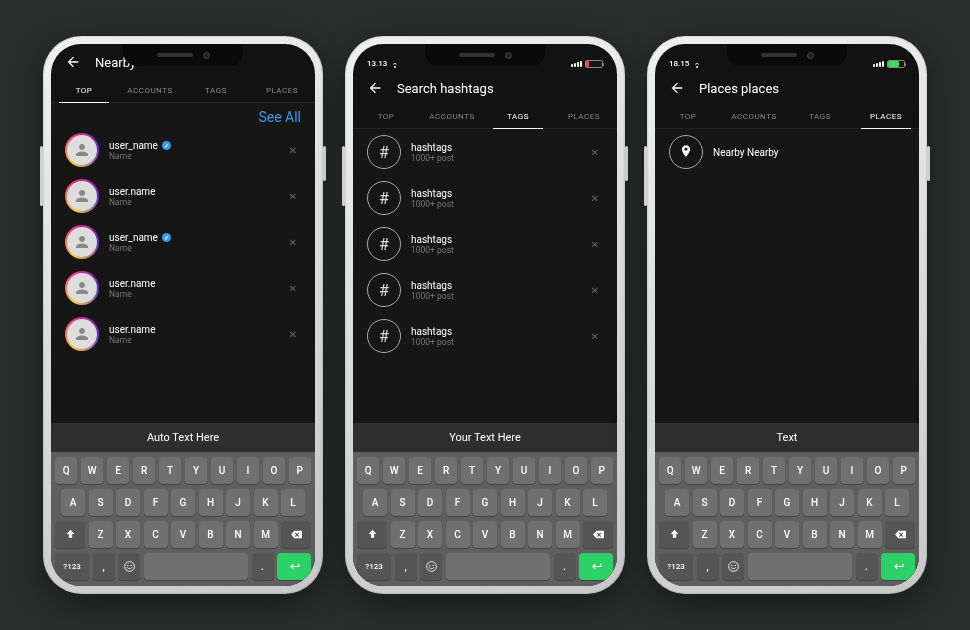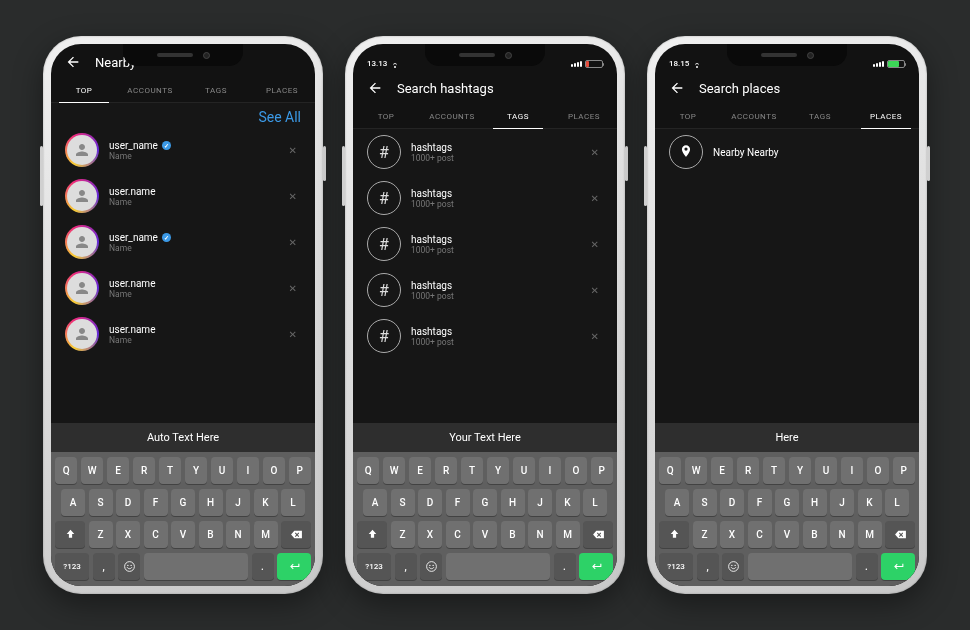--- a/index.html
+++ b/index.html
@@ -409,42 +409,42 @@
             <i></i>
           </span>
         </div>
       </div>
       <div class="appbar">
         <div class="back">
           <svg viewBox="0 0 24 24">
             <path fill="#fff" d="M20 11H7.8l5.6-5.6L12 4l-8 8 8 8 1.4-1.4L7.8 13H20z"></path>
           </svg>
         </div>
-        <div class="title">Search places</div>
+        <div class="title">Places places</div>
       </div>
       <div class="tabs">
         <div class="tab ">TOP</div>
         <div class="tab ">ACCOUNTS</div>
         <div class="tab ">TAGS</div>
         <div class="tab active">PLACES</div>
       </div>
       <div class="content">
         <div class="row">
     <div class="av ring">
             <span class="pin"><svg viewBox="0 0 24 24">
                 <path d="M12 2C8 2 5 5 5 9c0 5 7 13 7 13s7-8 7-13c0-4-3-7-7-7zm0 9.5A2.5 2.5 0 1112 6a2.5 2.5 0 010 5.5z"></path>
               </svg></span>
           </div>
     <div class="txt">
             <div class="p">Nearby Nearby</div>
           </div>
 
   </div>
       </div>
-      <div class="suggest">Here</div>
+      <div class="suggest">Text</div>
       <div class="kbd">
     <div class="krow ">
           <div class="key">Q</div>
           <div class="key">W</div>
           <div class="key">E</div>
           <div class="key">R</div>
           <div class="key">T</div>
           <div class="key">Y</div>
           <div class="key">U</div>
           <div class="key">I</div>

